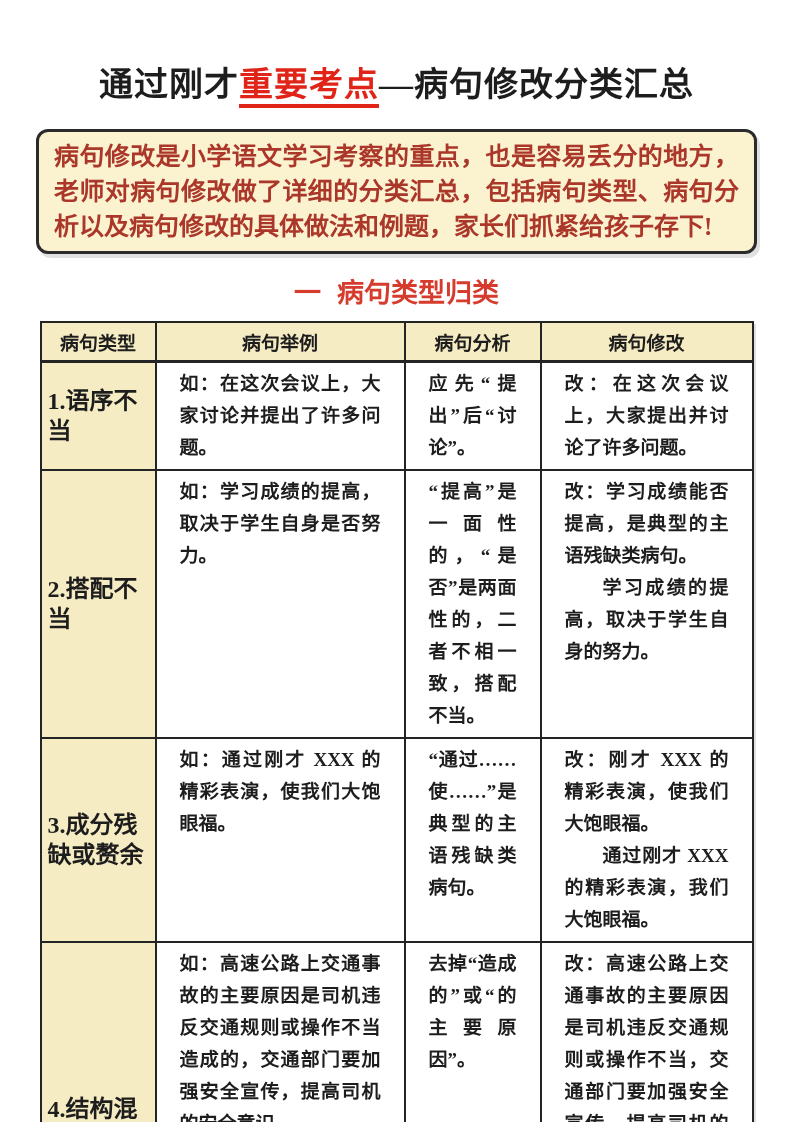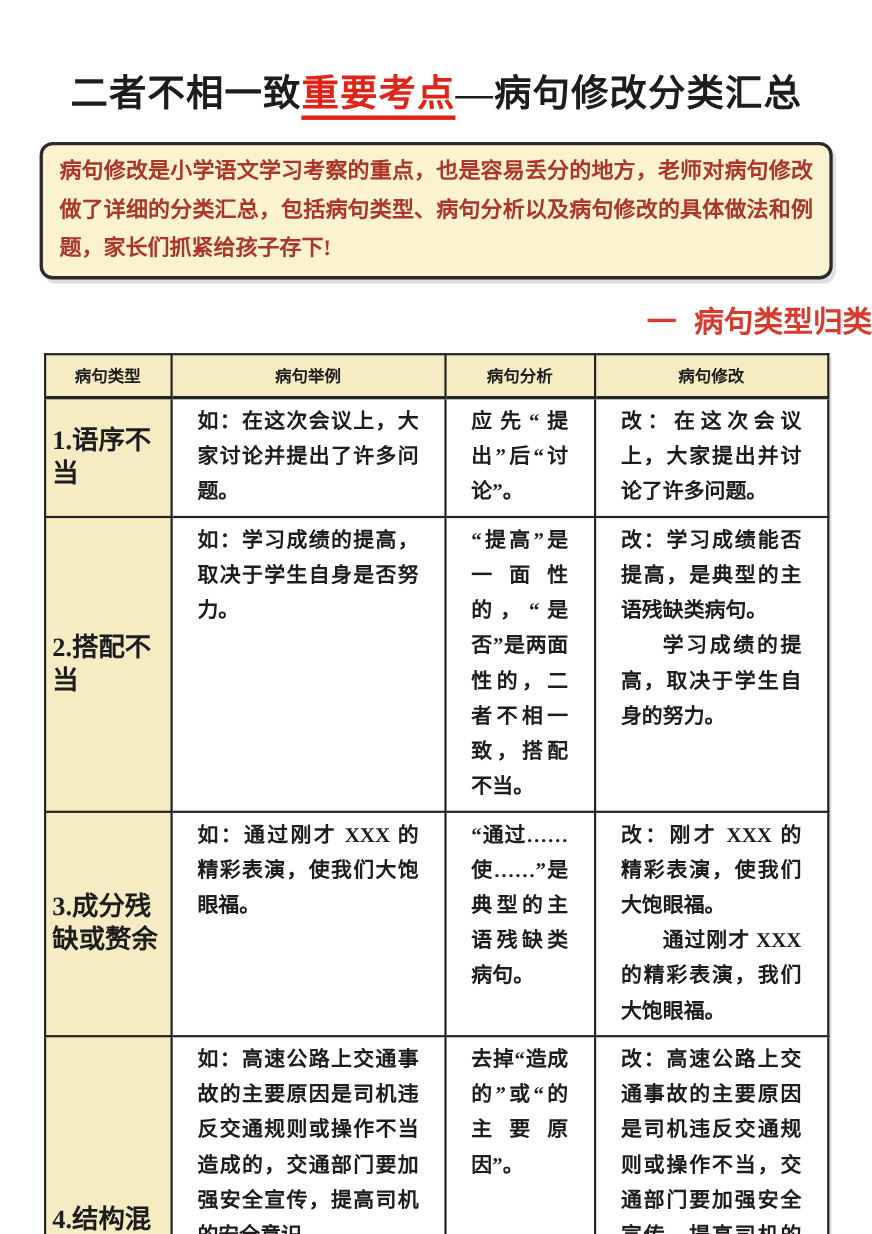--- a/index.html
+++ b/index.html
@@ -21,41 +21,41 @@
     color:var(--title-red);
     border-bottom:4px solid var(--title-red);
     padding-bottom:1px;
   }
   .intro-box{
     width:721px; margin:15px auto 0; box-sizing:border-box;
     background:var(--cream-box);
     border:3px solid #2b2b2b; border-radius:12px;
     box-shadow:3px 4px 0 rgba(0,0,0,0.12);
     padding:7px 15px;
-    font-size:20px; line-height:35px;
+    font-size:25px; line-height:35px;
     color:var(--intro-red);
     text-align:justify;
   }
   .section-heading{
-    text-align:right; font-size:27px; font-weight:900;
+    text-align:center; font-size:27px; font-weight:900;
     color:var(--section-red);
     margin:17px 0 11px;
   }
   .section-heading .num{margin-right:16px;}
   table.main{
     width:712px; margin:0 auto; border-collapse:collapse; table-layout:fixed;
     box-shadow:2px 3px 0 rgba(0,0,0,0.12);
   }
   table.main th, table.main td{
     border:2px solid var(--border-dark);
     box-sizing:border-box;
   }
   table.main thead th{
     background:var(--cream-cell);
-    height:40px; font-size:15px; text-align:center;
+    height:40px; font-size:19px; text-align:center;
     border-bottom-width:3px;
   }
   td.type-cell{
     background:var(--cream-cell);
     text-align:left; vertical-align:middle;
     font-size:24px; padding:4px 6px; line-height:30px;
   }
   td.body-cell{
     vertical-align:top; text-align:justify;
     padding:5px 23px; font-size:19px; line-height:32px;
@@ -63,21 +63,21 @@
   }
   tr.r4 td.body-cell{line-height:32px;}
   td.body-cell p{margin:0;}
   p.indent{text-indent:2em;}
 </style>
 </head>
 <body>
 
 <div class="page">
 
-  <h1 class="title"><span>二者不相一致</span><span class="hl">重要考点</span><span>—病句修改分类汇总</span></h1>
+  <h1 class="title"><span>通过刚才</span><span class="hl">重要考点</span><span>—病句修改分类汇总</span></h1>
 
   <div class="intro-box">
     <span>病句修改是小学语文学习考察的重点，也是容易丢分的地方，老师对病句修改做了详细的分类汇总，包括病句类型、病句分析以及病句修改的具体做法和例题，家长们抓紧给孩子存下!</span>
   </div>
 
   <div class="section-heading">
     <span class="num">一</span><span>病句类型归类</span>
   </div>
 
   <table class="main">

